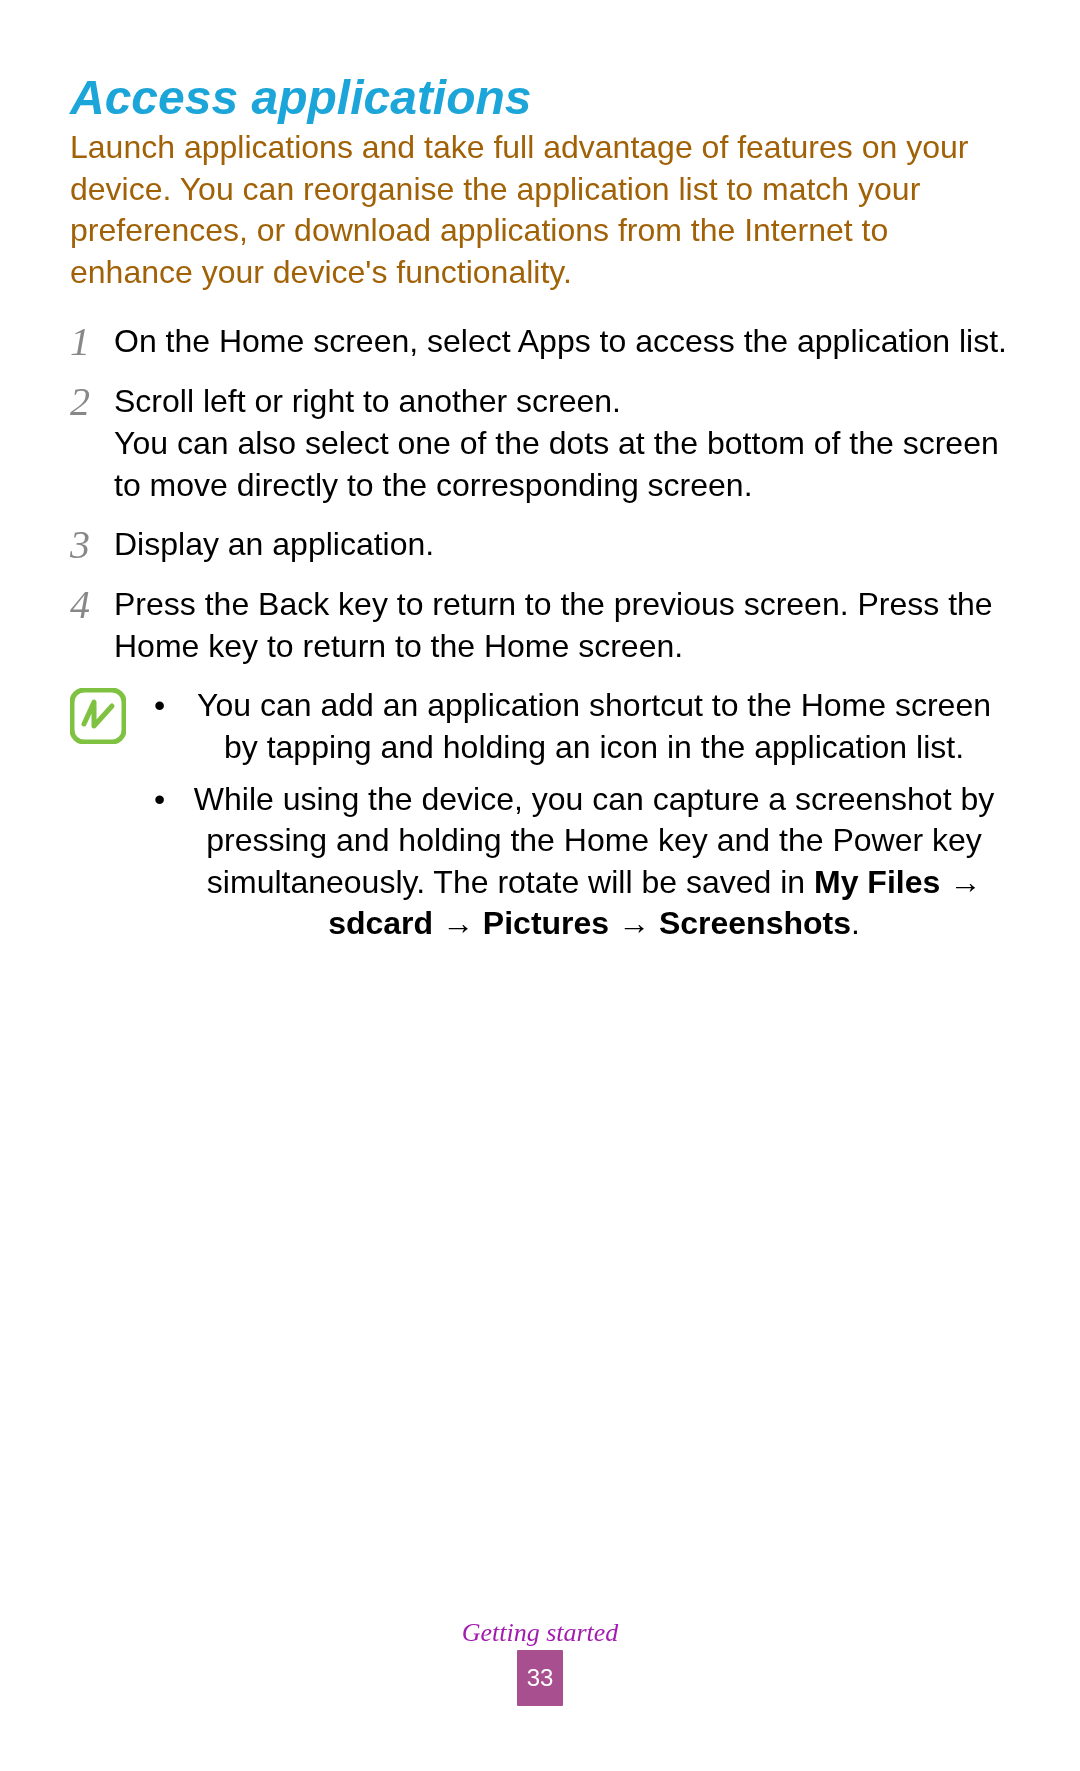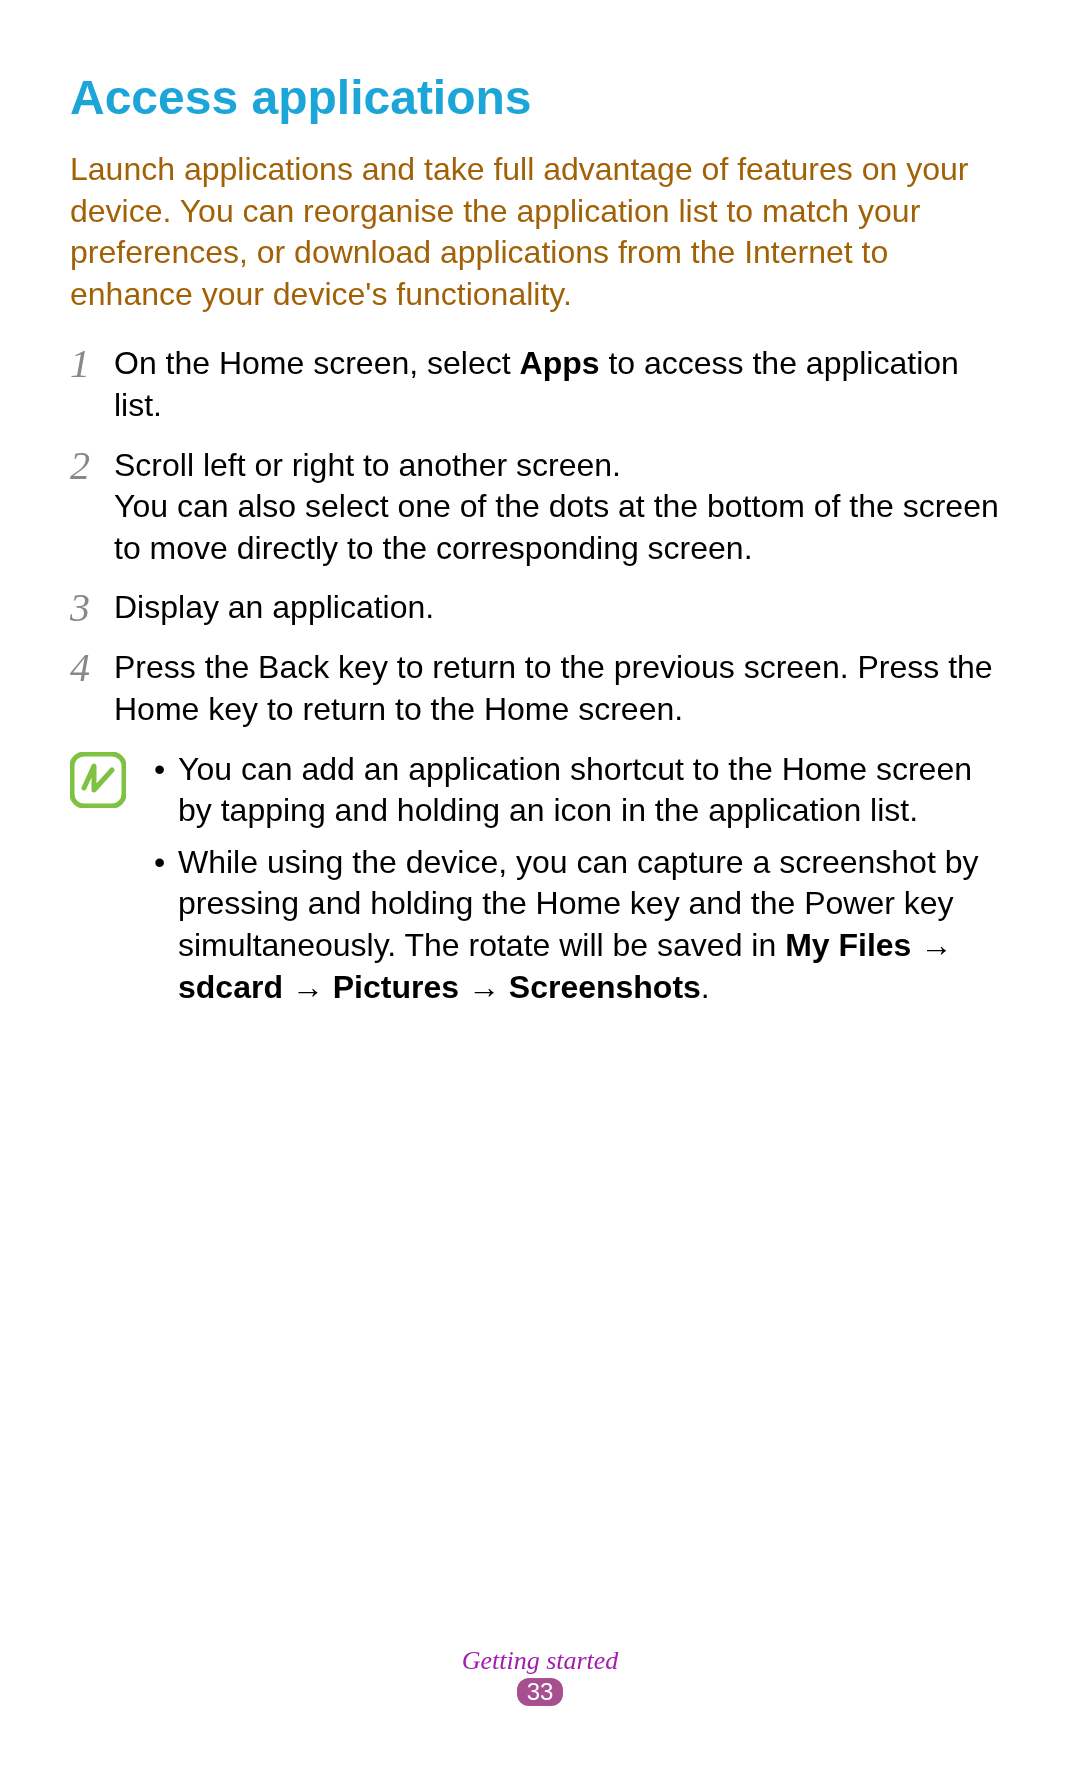--- a/index.html
+++ b/index.html
@@ -12,21 +12,22 @@
       height: 1771px;
       background: #fff;
       font-family: 'Segoe UI', Tahoma, Geneva, sans-serif;
       position: relative;
       padding: 70px 70px 0 70px;
     }
     .heading {
       color: #1ba5d8;
       font-size: 48px;
       font-weight: bold;
-      margin-bottom: 24px;
+      margin-bottom: 2px;
+      font-style: italic;
     }
     .intro {
       font-size: 32px;
       line-height: 1.3;
       color: #a16207;
       margin-bottom: 28px;
     }
     .step {
       display: flex;
       align-items: flex-start;
@@ -42,26 +43,27 @@
       line-height: 1.05;
       text-align: left;
     }
     .step-text {
       font-size: 32px;
       line-height: 1.3;
       color: #000;
       flex: 1;
     }
     .step-text .bold {
-      font-weight: bold;
+      font-weight: normal;
       margin-top: 29px;
     }
     .note-block {
       display: flex;
       align-items: flex-start;
+      text-align: center;
     }
     .note-icon {
       width: 56px;
       height: 56px;
       flex-shrink: 0;
       margin-right: 28px;
       margin-top: 3px;
     }
     .note-list {
       flex: 1;
@@ -97,22 +99,22 @@
       font-size: 26px;
       color: #a21caf;
       display: block;
       margin-bottom: 2px;
     }
     .page-badge {
       display: inline-block;
       background: #a84f8f;
       color: #fff;
       font-size: 24px;
-      padding: 0 10px;
-      border-radius: 12px;
+      padding: 14px 10px;
+      border-radius: 1px;
     }
   </style>
 </head>
 <body>
 
 <h1 class="heading">Access applications</h1>
 
 <p class="intro">Launch applications and take full advantage of features on your device. You can reorganise the application list to match your preferences, or download applications from the Internet to enhance your device's functionality.</p>
 
 <div class="step">

